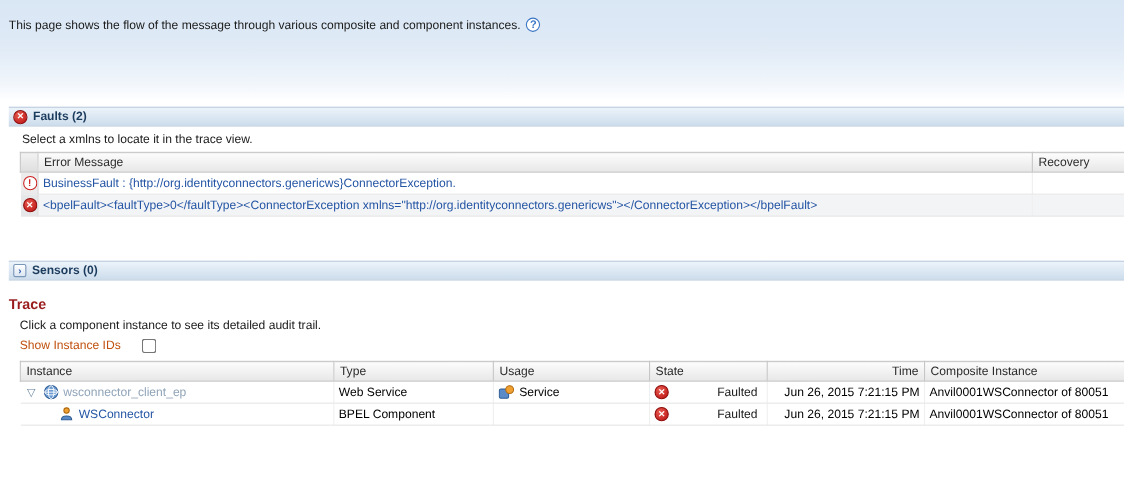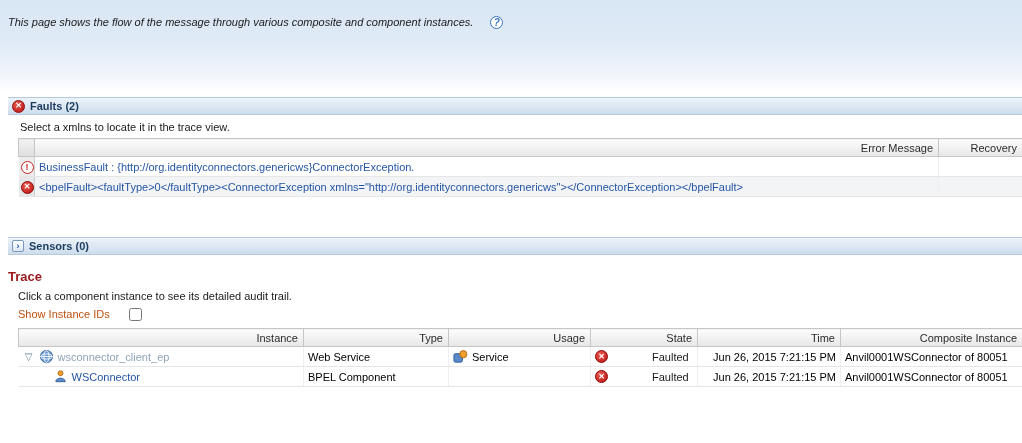--- a/index.html
+++ b/index.html
@@ -4,21 +4,21 @@
 <style>
   * { margin:0; padding:0; box-sizing:border-box; }
   html,body { background:#fff; }
   body { font-family:"Liberation Sans", sans-serif; }
   .page { position:relative; width:1022px; height:443px; background:#fff; overflow:hidden; }
 
   
   .top-banner { height:90px; background:linear-gradient(#d9e6f4 0%, #dfeaf6 45%, #eef4fa 80%, #fdfeff 100%); padding:9px 10px 0 8px; }
   .page-title-row { display:flex; align-items:center; gap:5px; }
   .page-title { font-size:14px; font-weight:bold; color:#2b4a68; }
-  .page-subtitle-row { margin-top:7px; display:flex; align-items:flex-start; gap:17px; font-size:11px; color:#1a1a1a;font-style:italic; }
+  .page-subtitle-row { margin-top:7px; display:flex; align-items:flex-end; gap:5px; font-size:11px; color:#1a1a1a; }
 
   
   .icon { display:inline-flex; align-items:center; justify-content:center; flex:none; }
   .icon-info { width:12px; height:12px; border-radius:50%; background:radial-gradient(circle at 35% 30%, #7fb2e2, #3a76c4); color:#fff; font-size:9px; font-weight:bold; font-family:"Liberation Serif", serif; font-style:italic; }
   .icon-help { width:13px; height:13px; border-radius:50%; background:#fff; border:1px solid #3a76c4; color:#3a76c4; font-size:10px; font-weight:bold; }
   .icon-error { width:13px; height:13px; border-radius:50%; background:radial-gradient(circle at 35% 30%, #e85a4f, #bb1111); border:1px solid #8e0d0d; color:#fff; font-size:8px; font-weight:bold; line-height:1; }
   .icon-warning { width:13px; height:13px; border-radius:50%; background:#fff; border:1px solid #c22; color:#c22; font-size:9px; font-weight:bold; line-height:1; }
   .icon-disclosure { width:12px; height:12px; border:1px solid #7a96b8; border-radius:2px; background:linear-gradient(#ffffff, #dce6f2); color:#2a5caa; font-size:9px; font-weight:bold; line-height:1; cursor:pointer; }
   .icon-expand { color:#5f7d9c; font-size:10px; width:12px; cursor:pointer; }
 
@@ -30,21 +30,21 @@
   .sensors-bar { }
 
   
   .faults-body { background:#fff; }
   .section-title { font-size:13px; font-weight:bold; color:#991b1e; }
   .faults-title-row { padding:6px 0 4px 10px; border-bottom:1px solid #dde6f0; }
   .instruction { font-size:11px; color:#1a1a1a; }
   .faults-instruction { margin:6px 0 0 20px; }
 
   table { border-collapse:collapse; font-size:11px; table-layout:fixed; }
-  th { background:linear-gradient(#fcfcfc, #e7e7e7); border:1px solid #c6c6c6; font-weight:normal; text-align:right; padding:2px 5px; color:#2b2b2b; height:18px; overflow:hidden; white-space:nowrap; cursor:pointer; }
+  th { background:linear-gradient(#fcfcfc, #e7e7e7); border:1px solid #c6c6c6; font-weight:normal; text-align:left; padding:2px 5px; color:#2b2b2b; height:18px; overflow:hidden; white-space:nowrap; cursor:pointer; }
   td { height:20px; padding:1px 4px; border-bottom:1px solid #e6e6e6; border-right:1px solid #efefef; overflow:hidden; white-space:nowrap; vertical-align:middle; }
 
   .faults-table { margin:5px 0 0 18px; width:1004px; }
   .faults-table .icon-col-header { background:linear-gradient(#f2f2f2, #dedede); }
   .faults-table td.icon-cell { background:#ececec; border-right:1px solid #d0d0d0; text-align:center; padding:1px 2px; }
   .faults-table tr.alt td { background:#f3f4f6; }
   .faults-table tr.alt td.icon-cell { background:#e6e7e9; }
   .fault-message { color:#2455a4; cursor:pointer; }
   .faults-spacer { height:40px; }
 

